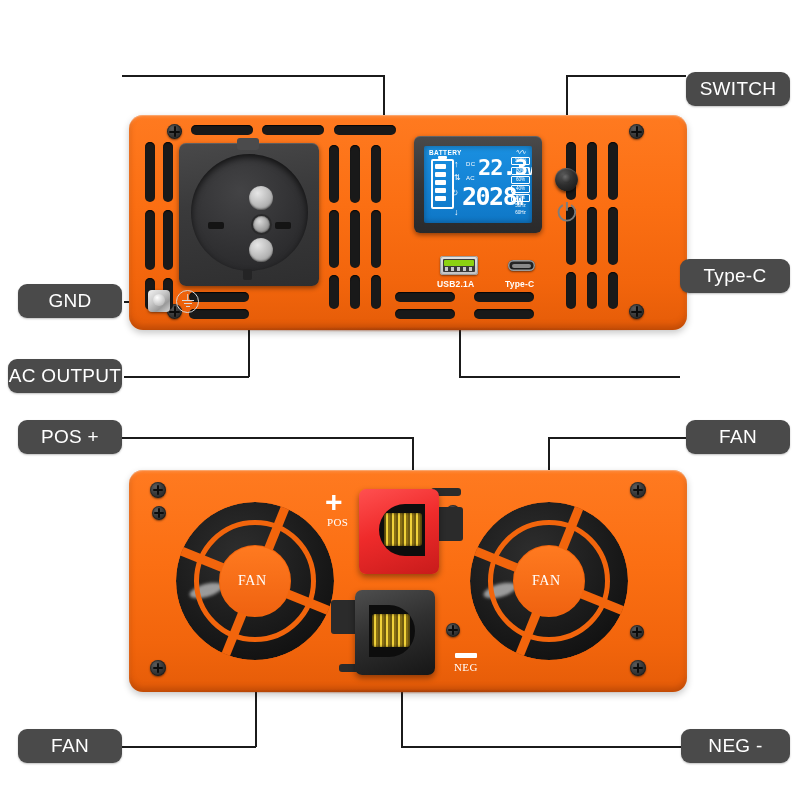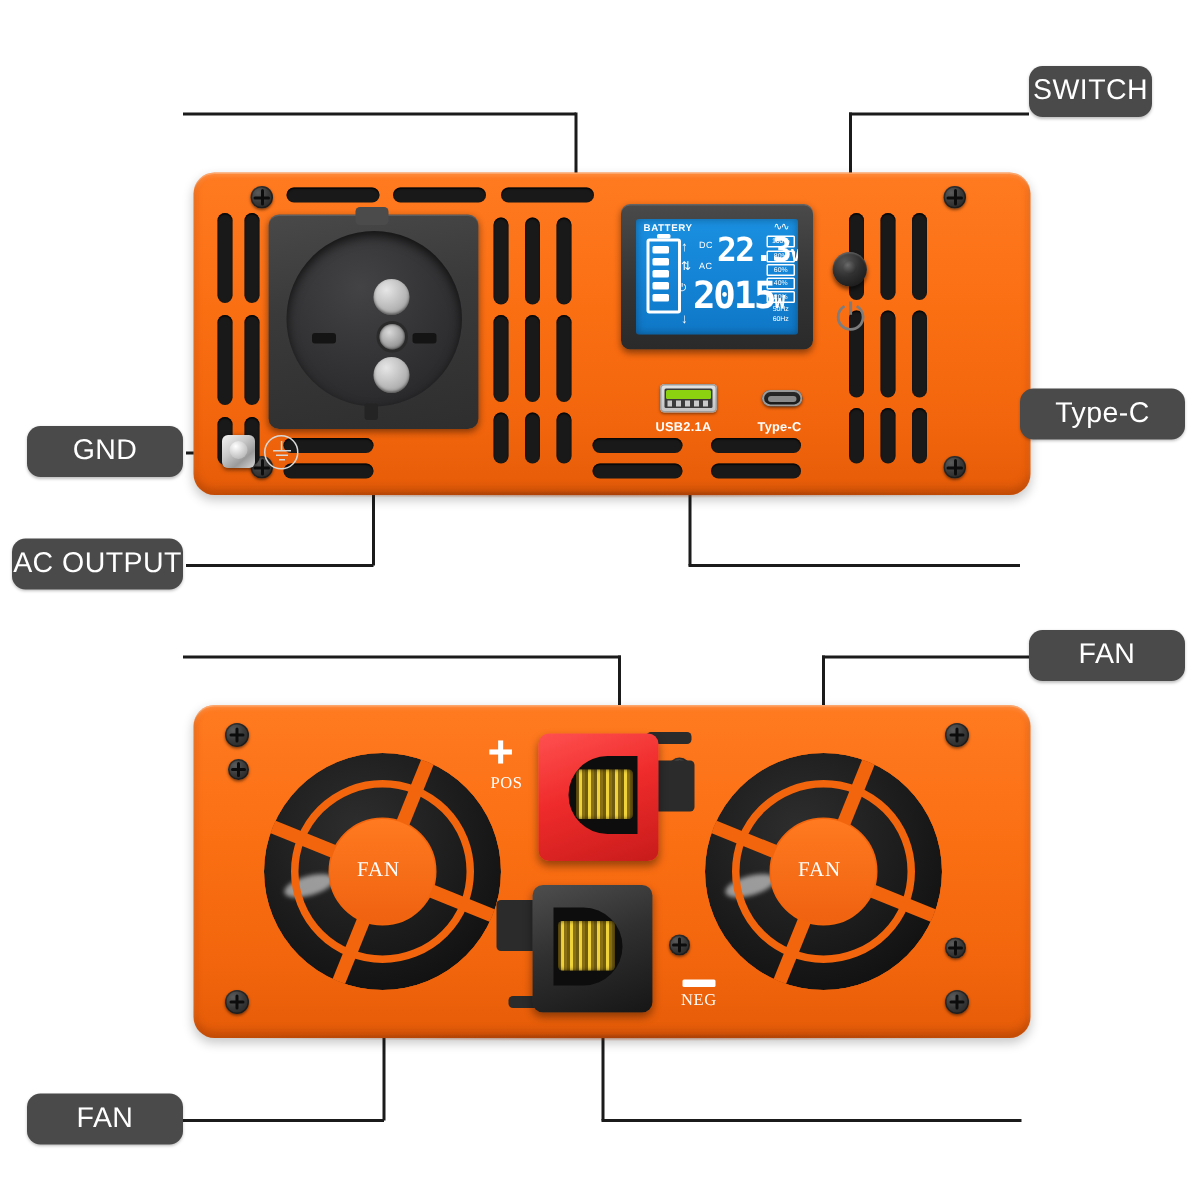--- a/index.html
+++ b/index.html
@@ -282,21 +282,21 @@
       <div class="ico-w">⏻</div>
       <div class="arrow-dn">↓</div>
 
       <div class="tg-dc">DC</div>
       <div class="tg-ac">AC</div>
 
       <div class="volt">
         <span>22.3</span><small>V</small>
       </div>
       <div class="watt">
-        <span>2015</span><small>W</small>
+        <span>2028</span><small>W</small>
       </div>
 
       <div class="rail">
         <div class="wave">∿∿</div>
         <div class="pct">100%</div>
         <div class="pct">80%</div>
         <div class="pct">60%</div>
         <div class="pct">40%</div>
         <div class="pct">20%</div>
         <div class="hz">50Hz</div>
@@ -375,32 +375,38 @@
     <div class="bolt" style="left:17px;top:24px;width:38px;height:33px;"></div>
   </div>
 
   <div class="termwing" style="left:433px;top:507px;width:30px;height:34px;"></div>
   <div class="termwing" style="left:431px;top:488px;width:30px;height:8px;"></div>
   <div class="termcap red" style="left:359px;top:489px;width:80px;height:85px;">
     <div class="mouth" style="left:20px;top:15px;width:46px;height:52px;border-radius:26px 0 0 26px;"></div>
     <div class="bolt" style="left:25px;top:24px;width:38px;height:33px;"></div>
   </div>
 
-  <div class="pill" style="left:686px;top:44px;width:82px;">
+  <div class="pill" style="left:686px;top:72px;width:104px;">
     <span>SWITCH</span>
   </div>
   <div class="pill" style="left:8px;top:359px;width:114px;">
     <span>AC OUTPUT</span>
   </div>
   <div class="pill" style="left:18px;top:284px;width:104px;">
     <span>GND</span>
   </div>
   <div class="pill" style="left:680px;top:259px;width:110px;">
     <span>Type-C</span>
   </div>
+  <div class="pill" style="left:18px;top:420px;width:104px;">
+    <span>POS +</span>
+  </div>
   <div class="pill" style="left:686px;top:420px;width:104px;">
     <span>FAN</span>
   </div>
   <div class="pill" style="left:18px;top:729px;width:104px;">
     <span>FAN</span>
   </div>
+  <div class="pill" style="left:681px;top:729px;width:109px;">
+    <span>NEG -</span>
+  </div>
 
 </div>
 
 </body></html>

